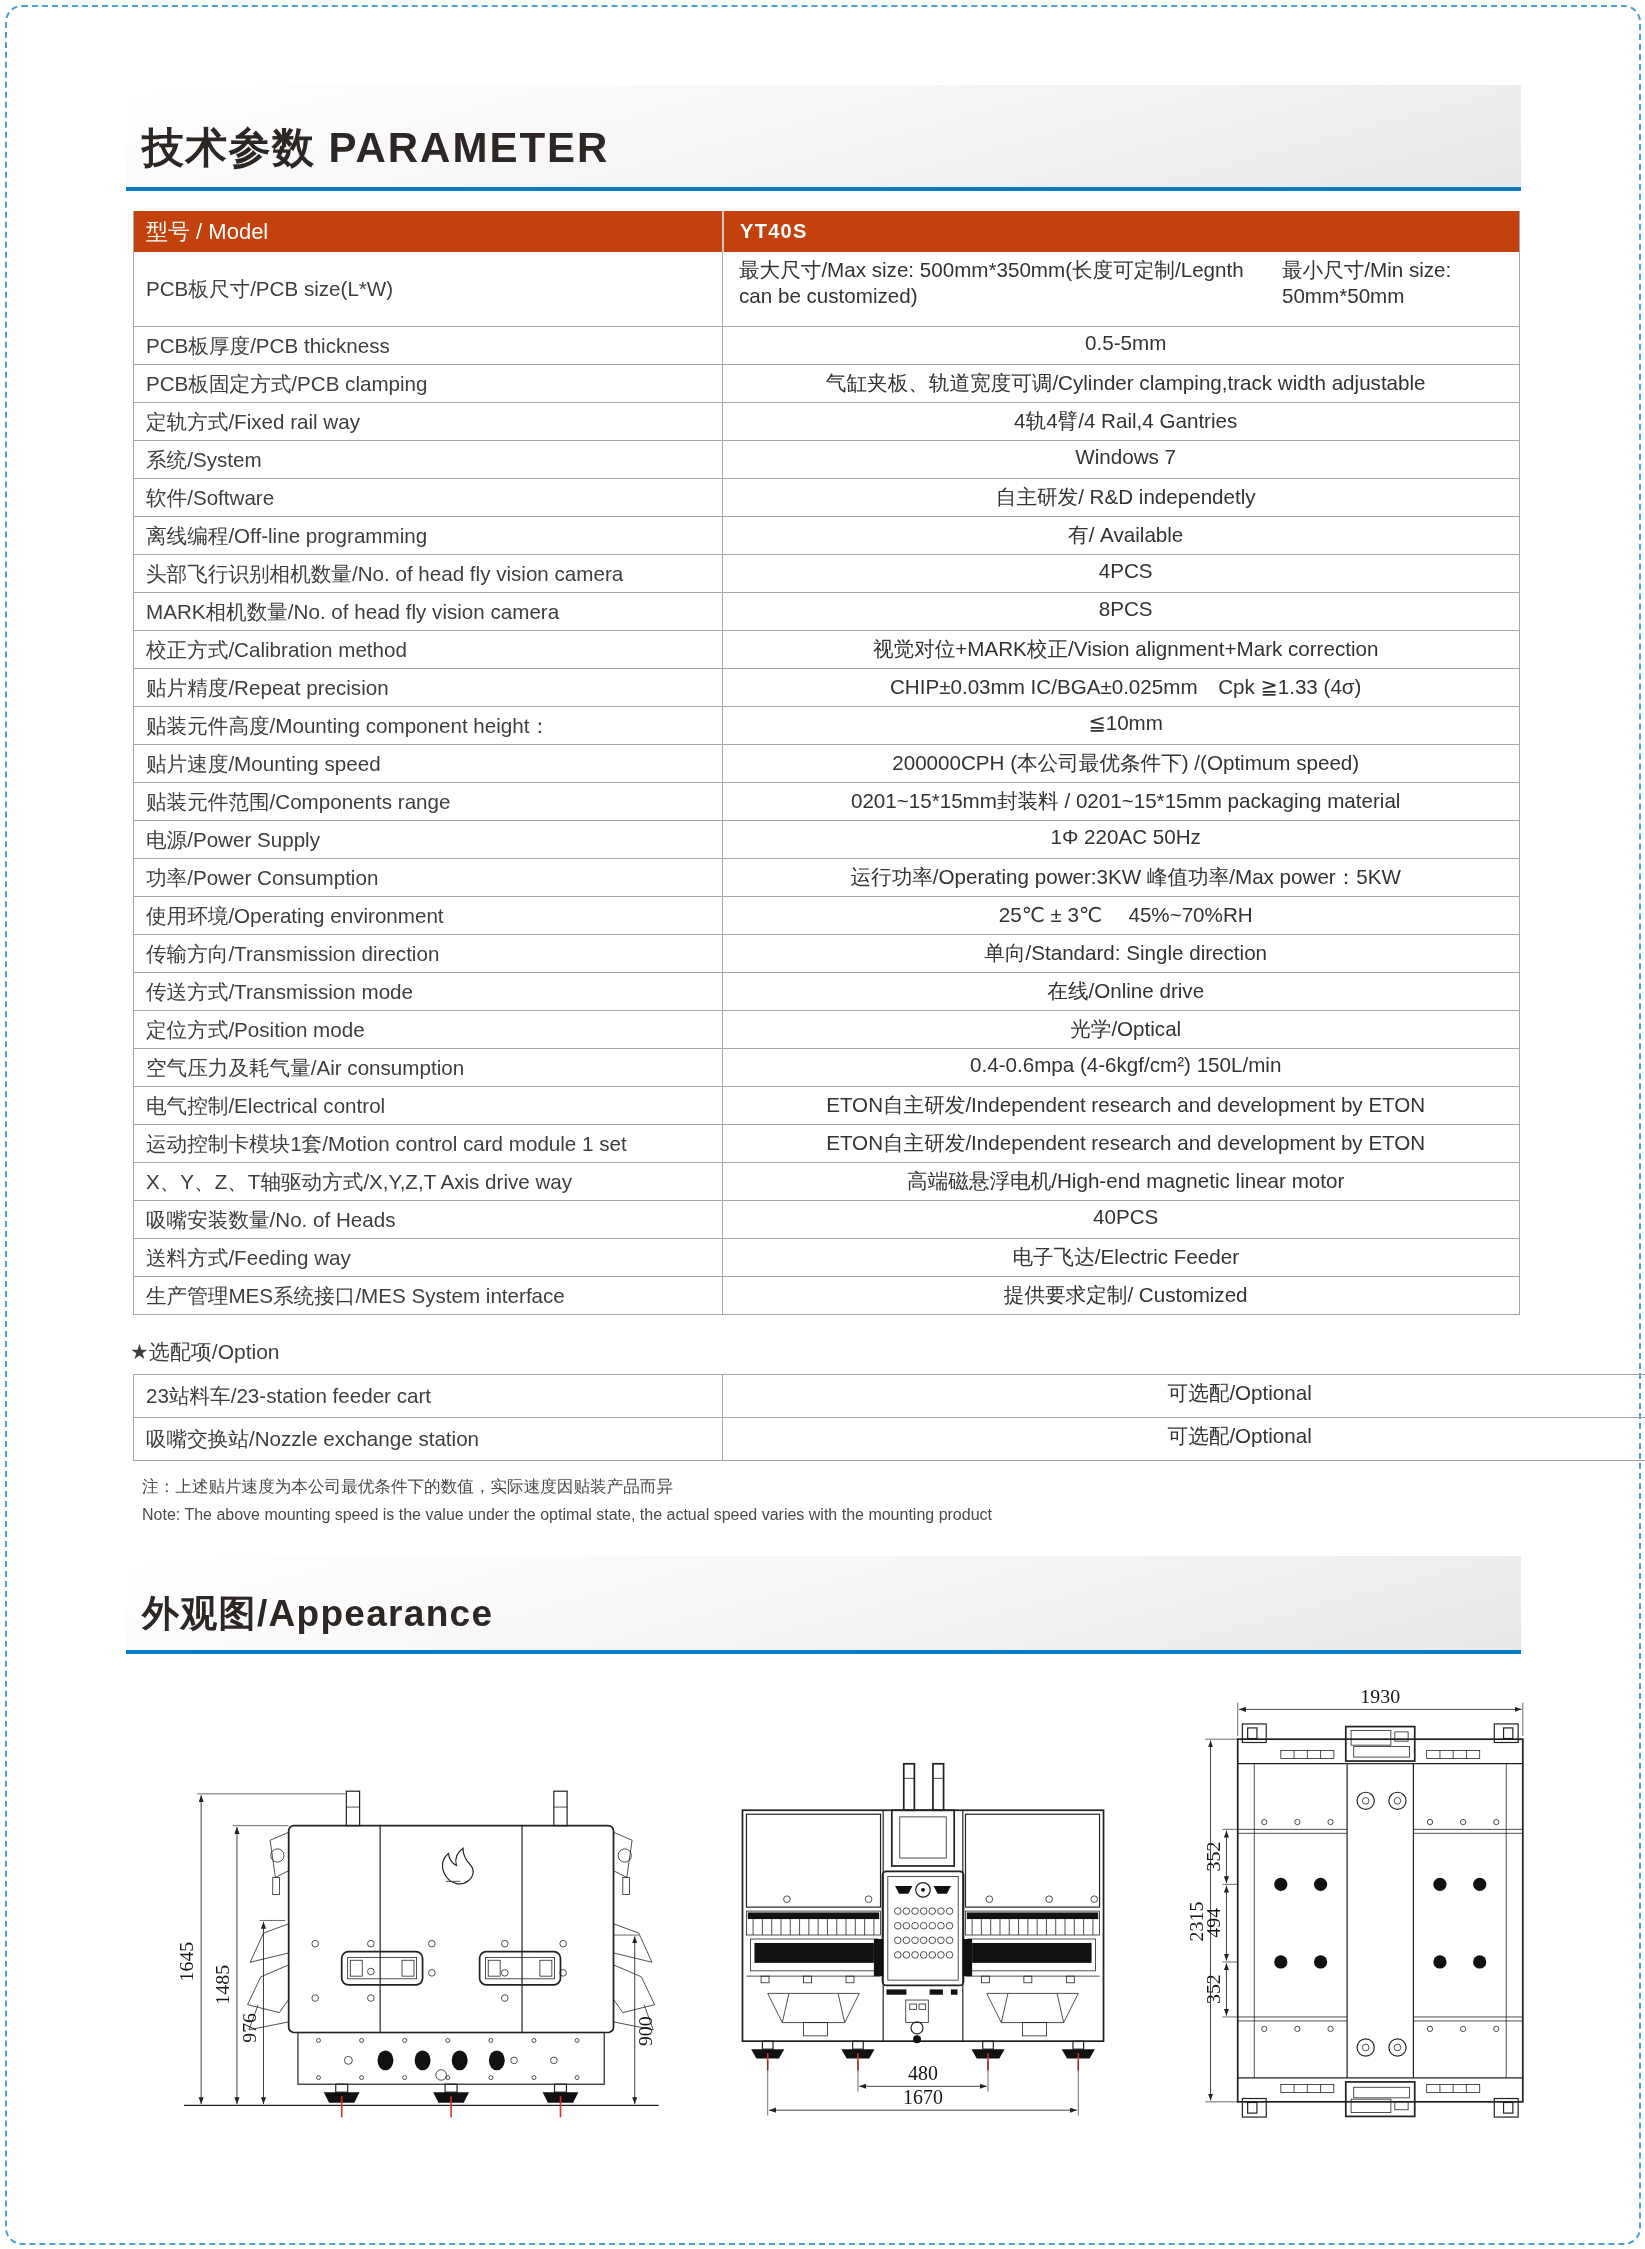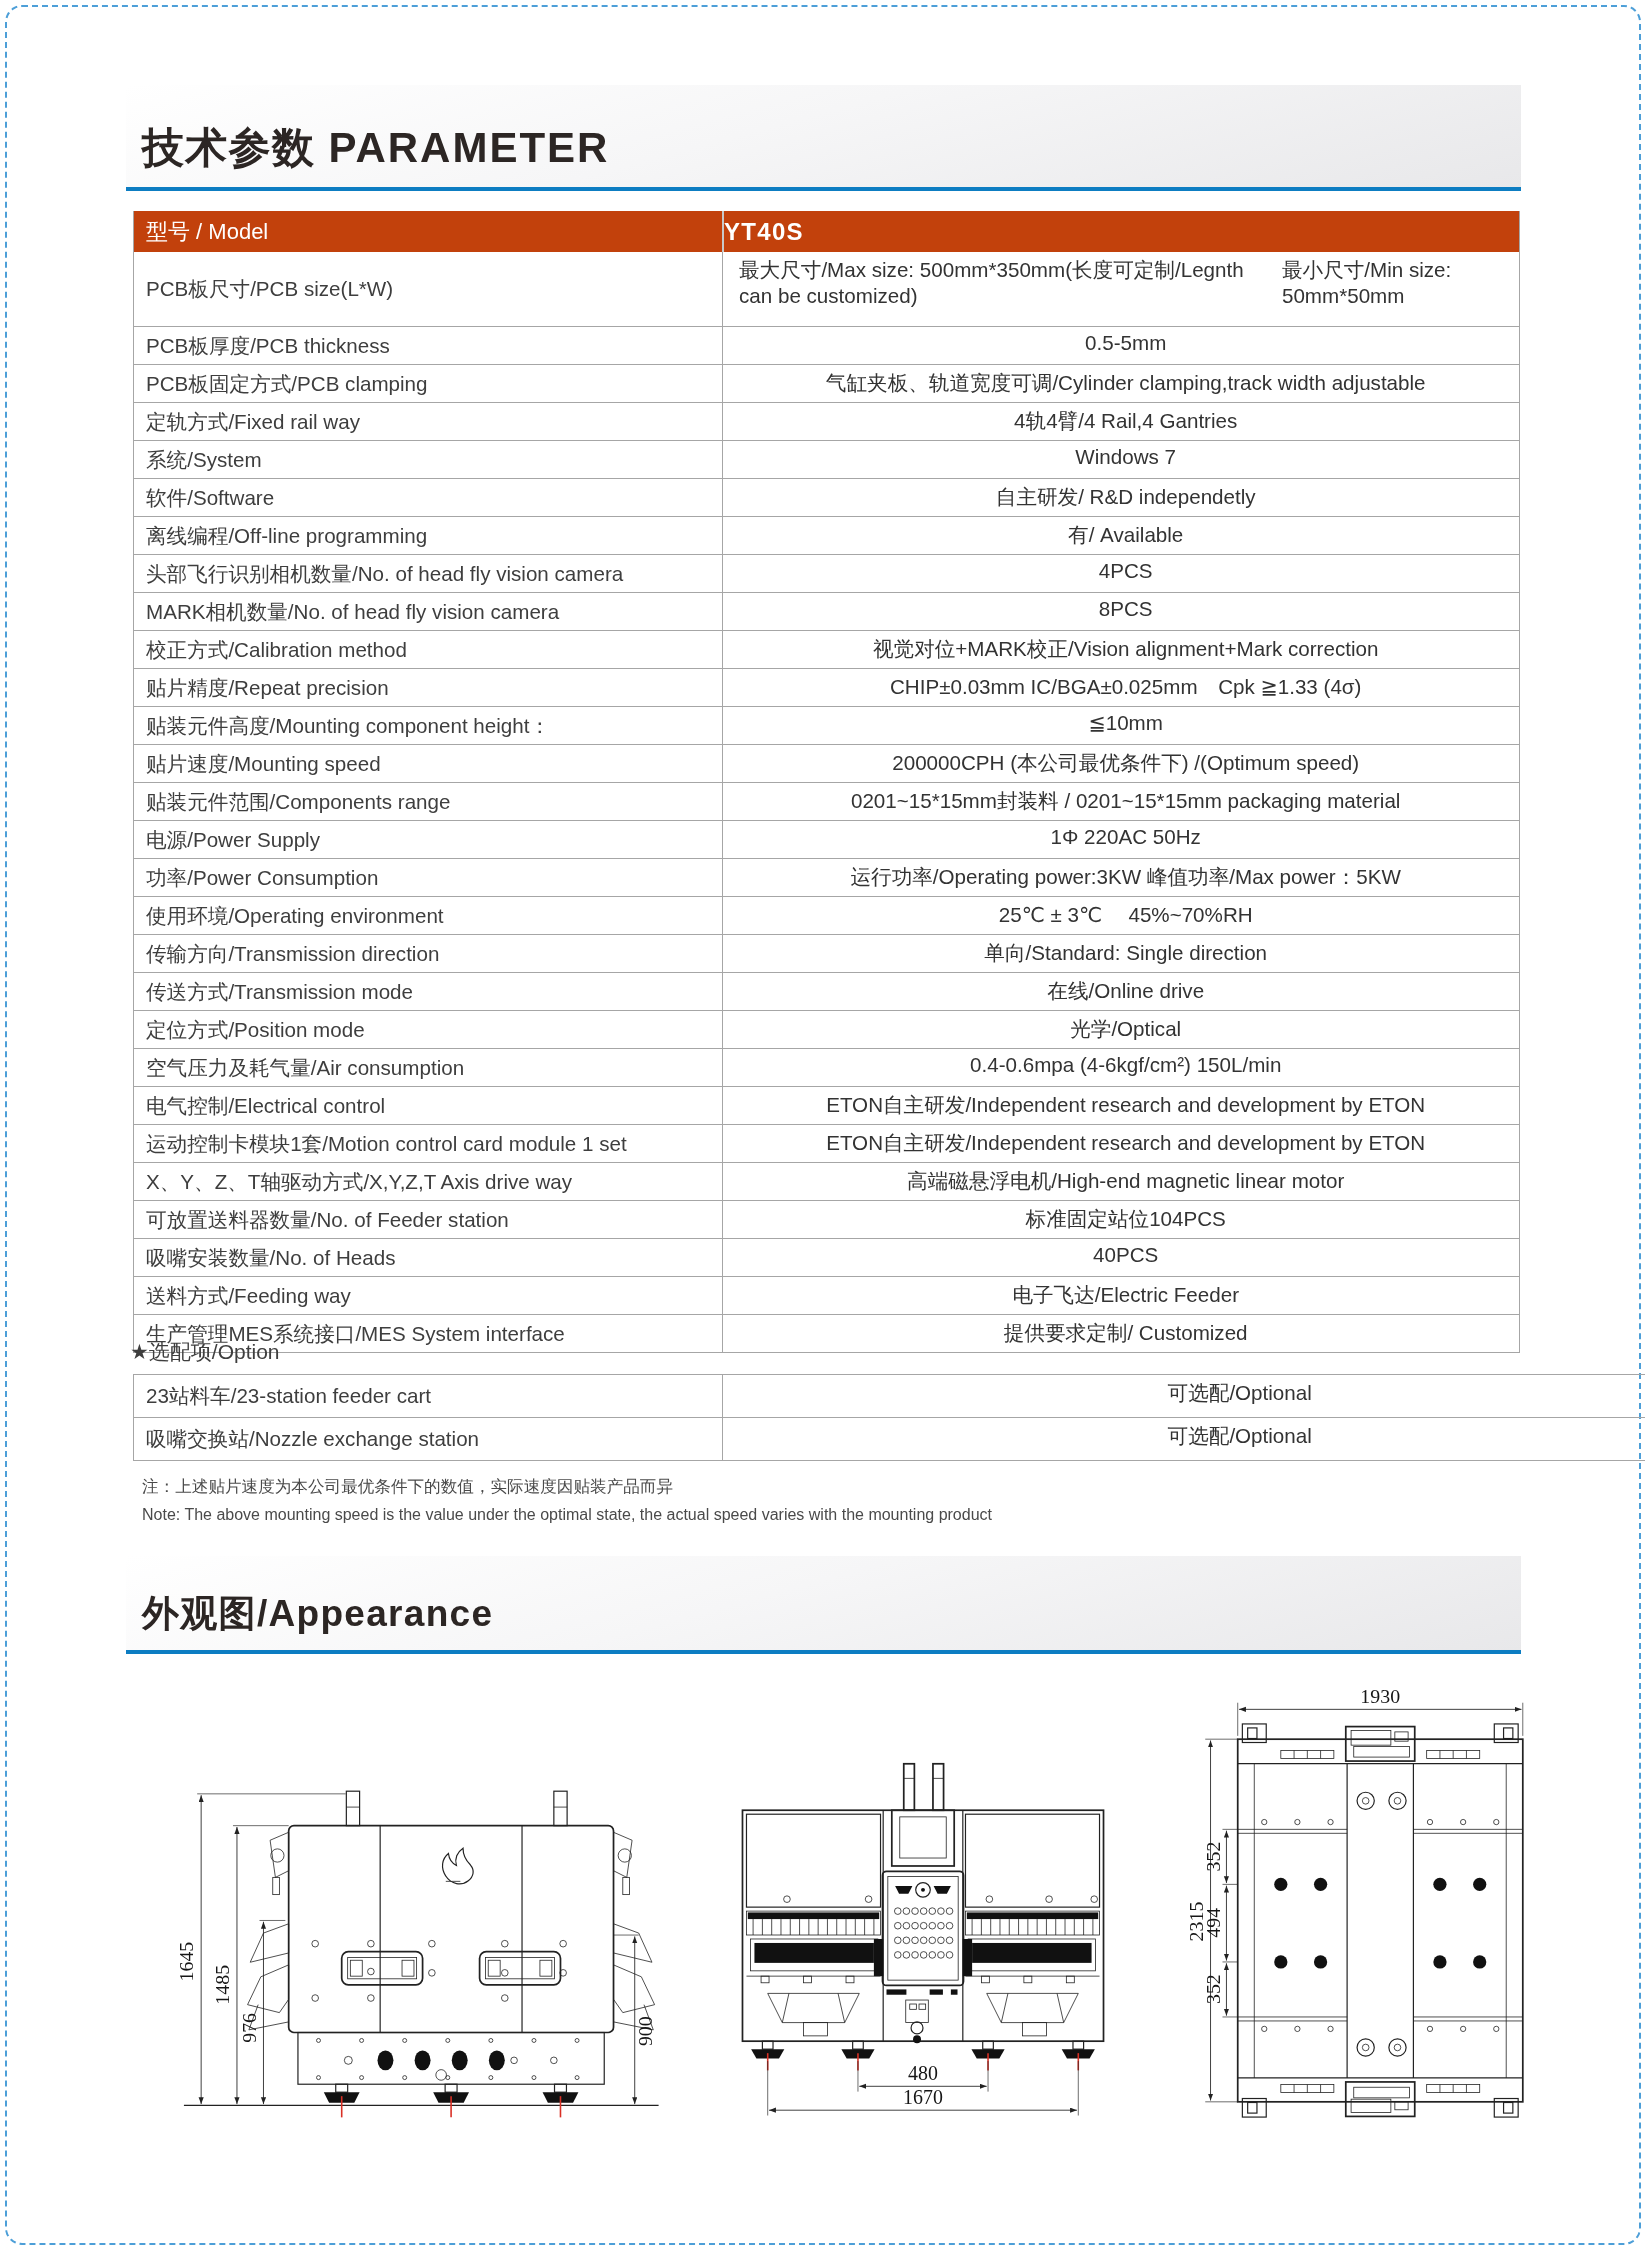--- a/index.html
+++ b/index.html
@@ -13,22 +13,22 @@
   #band-appearance{top:1556px;height:98px;}
   .band h1,.band h2{position:absolute;left:16px;bottom:10.6px;margin:0;color:#2c2624;font-weight:bold;letter-spacing:1.3px;}
   .band h1{font-size:42px;}
   .band h2{font-size:37px;}
   .title-en{margin-left:13.3px;letter-spacing:2px;}
 
   .spec-table{position:absolute;left:133px;top:211px;width:1387px;
               border-left:1.3px solid #a6a6a6;border-right:1.3px solid #a6a6a6;box-sizing:border-box;}
   .thead{display:flex;height:41px;background:#c2410c;color:#ffffff;}
   .thead .cl{width:588px;display:flex;align-items:center;padding-left:12px;font-size:22px;box-sizing:border-box;}
-  .thead .cv{flex:1;border-left:2px solid #c9c9c9;display:flex;align-items:center;
-             font-weight:bold;font-size:24px;letter-spacing:1.3px;}
+  .thead .cv{flex:1;border-left:2px solid #c9c9c9;padding-left:16px;display:flex;align-items:center;
+             font-weight:bold;font-size:20px;letter-spacing:1.3px;}
   .trow{display:flex;min-height:37px;border-bottom:1.3px solid #a6a6a6;}
   .trow.tall{min-height:74px;}
   .trow .cl{width:588px;padding:4px 6.6px 4px 12px;font-size:20.6px;color:#3e3e3e;display:flex;align-items:center;box-sizing:border-box;}
   .trow .cv{flex:1;border-left:1.3px solid #a6a6a6;padding:4px 6.6px 4px 16px;font-size:20.6px;color:#333333;
             display:flex;justify-content:center;align-items:flex-start;gap:9.3px;box-sizing:border-box;}
 
   .option-title{position:absolute;left:130px;top:1331px;width:1390px;height:42px;display:flex;align-items:center;
                 font-size:21px;color:#3e3e3e;}
   .option-table{position:absolute;left:133px;top:1374px;width:1615px;border-top:1.3px solid #a6a6a6;
                 border-left:1.3px solid #a6a6a6;border-right:1.3px solid #a6a6a6;box-sizing:border-box;}
@@ -206,26 +206,20 @@
         <div class="trow">
           <div class="cl">运动控制卡模块1套/Motion control card module 1 set</div>
           <div class="cv">
             <div class="vline">ETON自主研发/Independent research and development by ETON</div>
           </div>
         </div>
         <div class="trow">
           <div class="cl">X、Y、Z、T轴驱动方式/X,Y,Z,T Axis drive way</div>
           <div class="cv">
             <div class="vline">高端磁悬浮电机/High-end magnetic linear motor</div>
-          </div>
-        </div>
-        <div class="trow">
-          <div class="cl">可放置送料器数量/No. of Feeder station</div>
-          <div class="cv">
-            <div class="vline">标准固定站位104PCS</div>
           </div>
         </div>
         <div class="trow">
           <div class="cl">吸嘴安装数量/No. of Heads</div>
           <div class="cv">
             <div class="vline">40PCS</div>
           </div>
         </div>
         <div class="trow">
           <div class="cl">送料方式/Feeding way</div>

